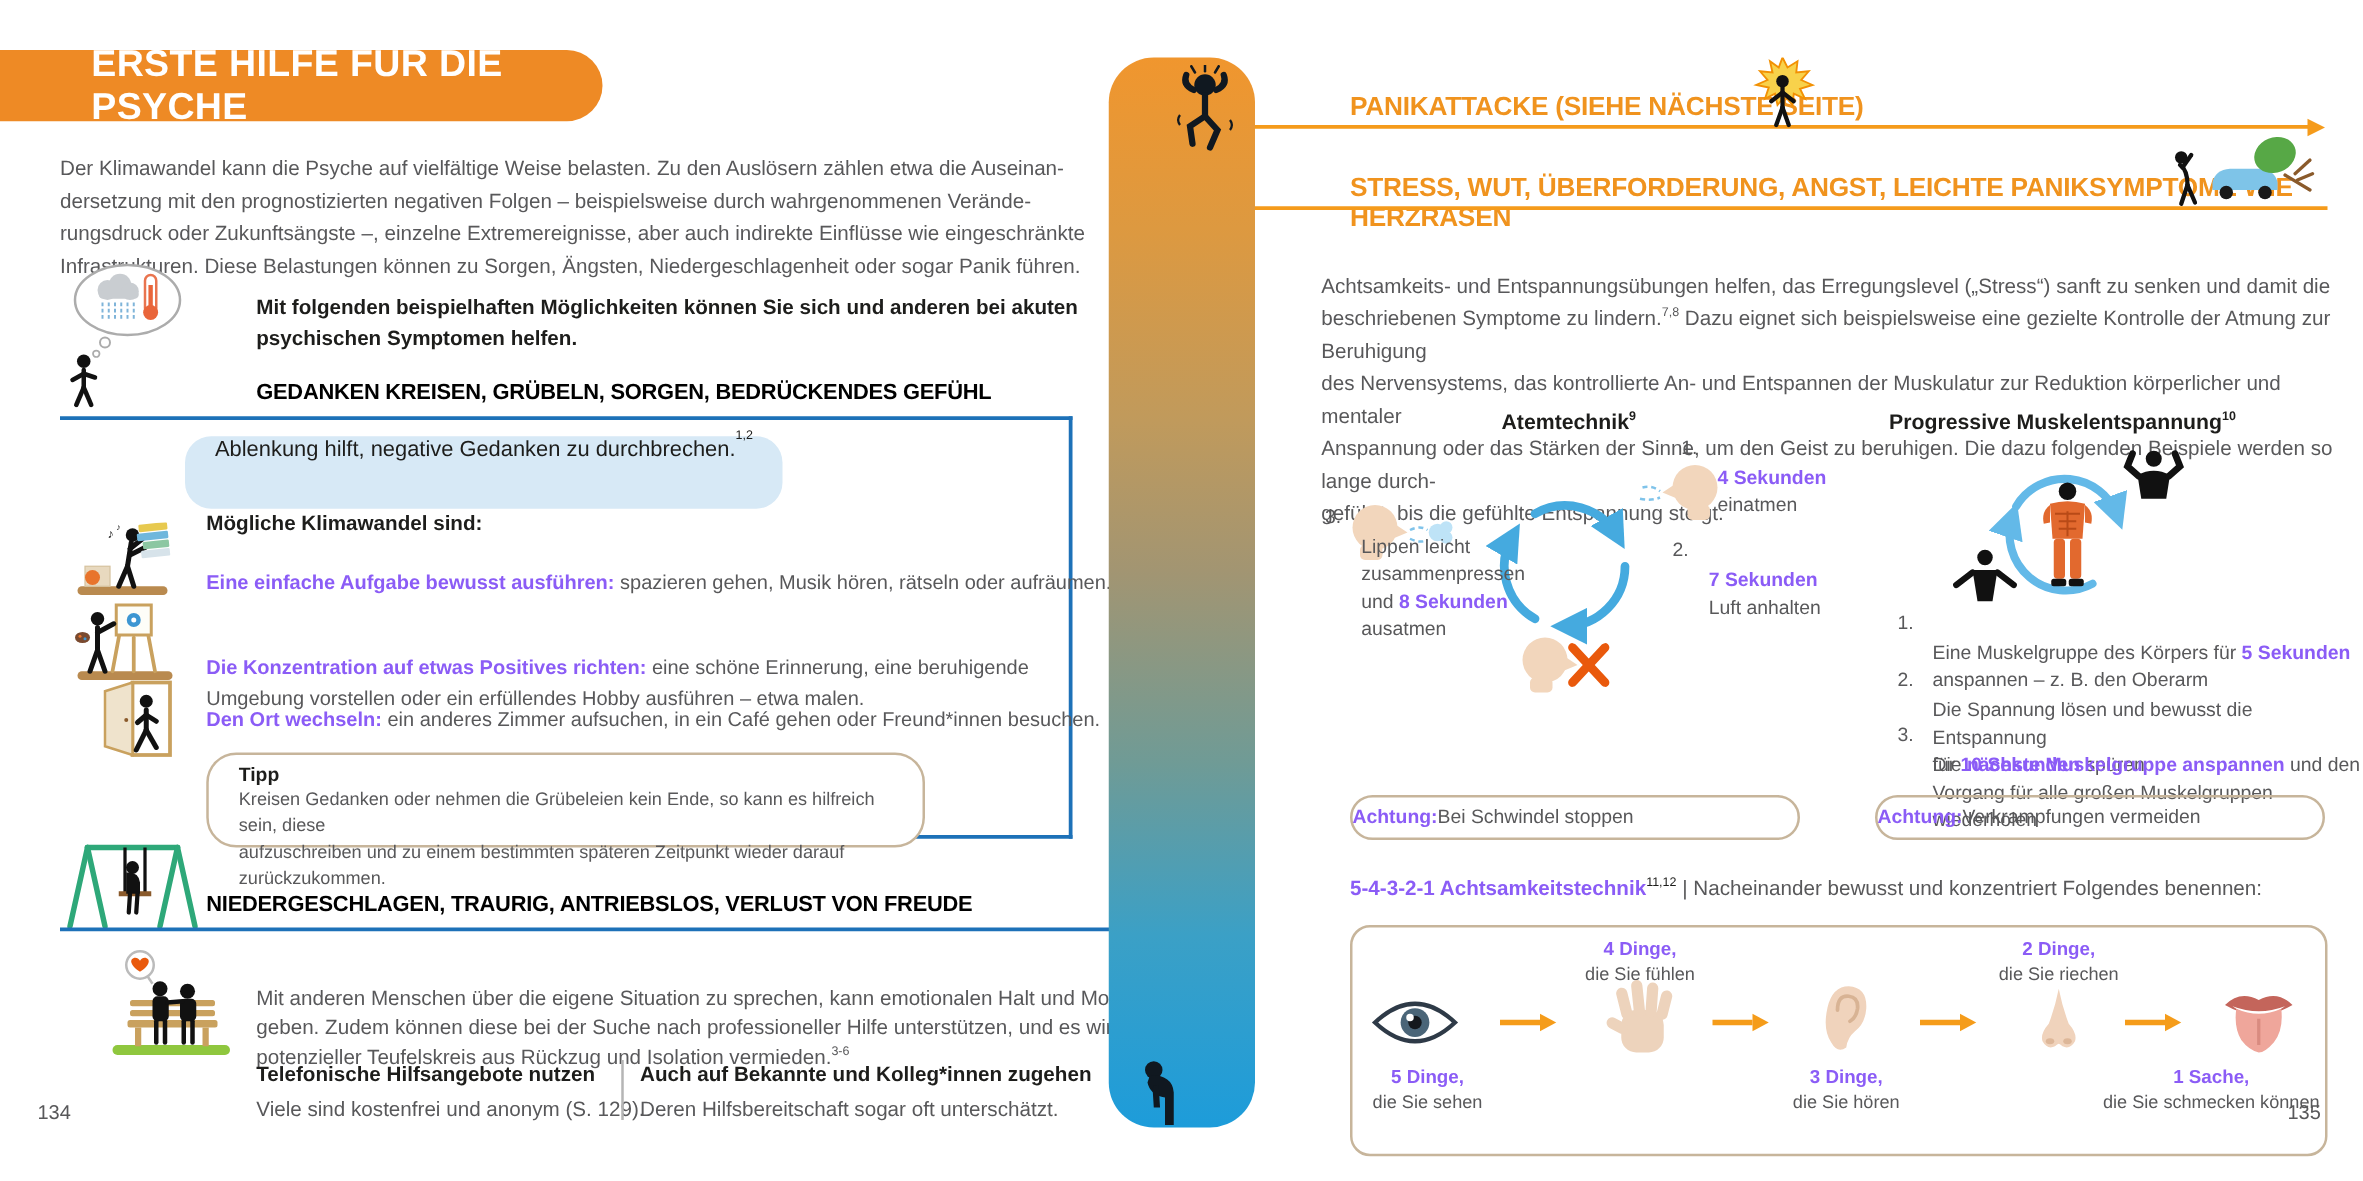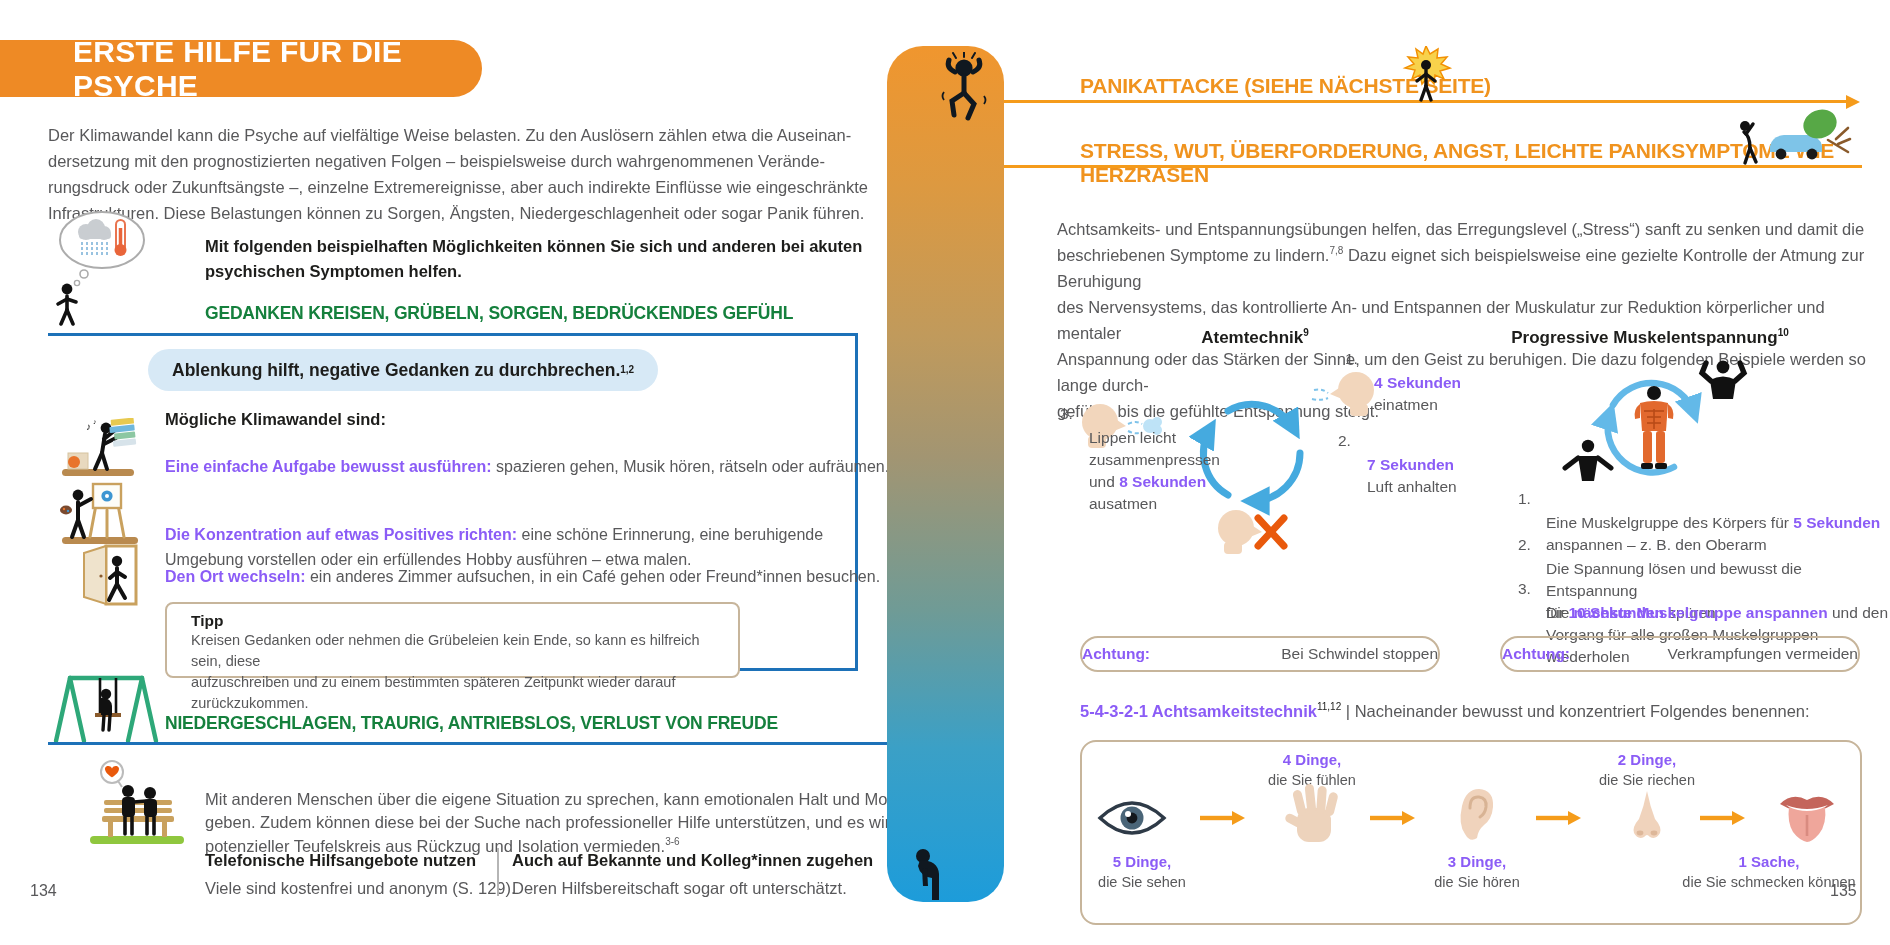--- a/index.html
+++ b/index.html
@@ -8,27 +8,27 @@
   .page{position:relative;width:1890px;height:945px;background:#fff;overflow:hidden}
   .abs{position:absolute}
   .pre{white-space:pre-line}
   .gray{color:#58585A}
   b{color:#8b5cf6}
   .body-text{font-size:16.5px;line-height:26px;color:#58585A}
   .small-text{font-size:15.5px;line-height:22px;color:#58585A}
   .sup{font-size:10px;vertical-align:7px;line-height:0}
   .banner{background:#EE8A25;border-radius:0 29px 29px 0;display:flex;align-items:center}
   .title{color:#fff;font-size:30px;font-weight:bold;letter-spacing:.3px}
-  .blue-h{font-size:17.5px;font-weight:bold;color:#15803d;letter-spacing:-.2px}
+  .blue-h{font-size:17.5px;font-weight:bold;color:#000000;letter-spacing:-.2px}
   .orange-h{font-size:21px;font-weight:bold;color:#F0931E;letter-spacing:-.2px}
   .line-blue{background:#1D71B8}
   .line-orange{background:#F59B1B}
-  .pill{background:#D7E9F6;border-radius:21px;height:42px;display:inline-flex;align-items:center;padding:0 24px;font-size:17.5px;font-weight:bold}
-  .tan-box{border:2px solid #C7B59B;border-radius:8px;background:#fff}
-  .achtung{border:2px solid #C7B59B;border-radius:18px;height:36px;display:flex;align-items:center;justify-content:space-between;font-size:15.5px}
+  .pill{background:#D7E9F6;border-radius:21px;height:58px;display:inline-flex;align-items:flex-start;padding:0 24px;font-size:17.5px;font-weight:normal}
+  .tan-box{border:2px solid #C7B59B;border-radius:24px;background:#fff}
+  .achtung{border:2px solid #C7B59B;border-radius:18px;height:36px;display:flex;align-items:center;justify-content:flex-start;font-size:15.5px}
   .grad-bar{background:linear-gradient(180deg,#F0962E 0%,#DD9940 16%,#C09A5C 34%,#A29572 48%,#6F9B96 66%,#3BA0C6 82%,#1D9CDA 100%);border-radius:36px}
   .num{font-size:15.5px;color:#58585A}
   .sense-label{position:absolute;text-align:center;font-size:14.5px;line-height:20px;color:#58585A}
   .sense-label b{display:block;font-size:15px}
   .pagenum{font-size:16px;color:#58585A}
   .colhead{font-size:16.5px;font-weight:bold;color:#1D1D1B}
   .arrow-right{width:0;height:0;border-top:7px solid transparent;border-bottom:7px solid transparent;border-left:14px solid #F59B1B}
 </style>
 </head>
 <body>

